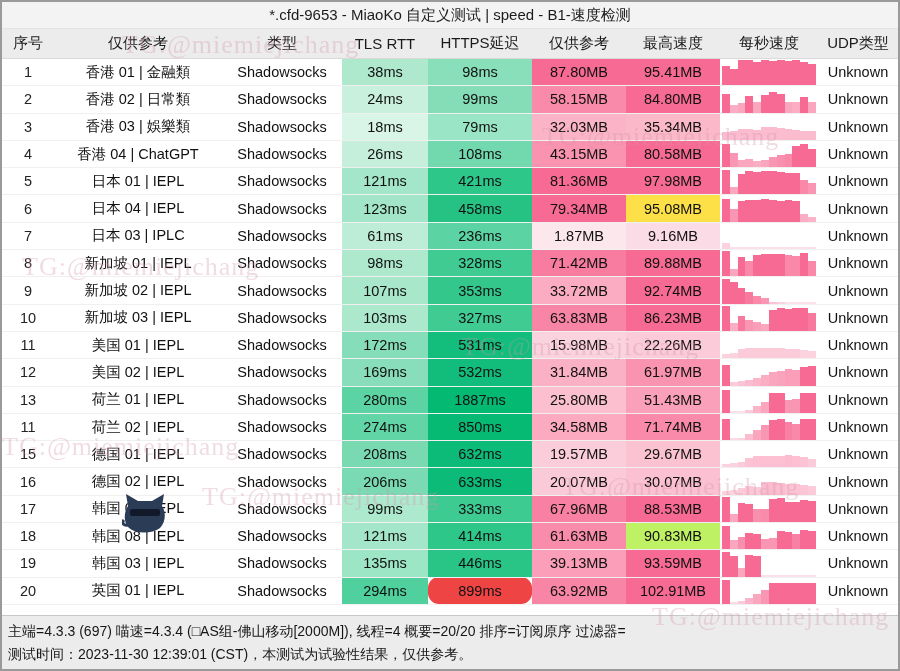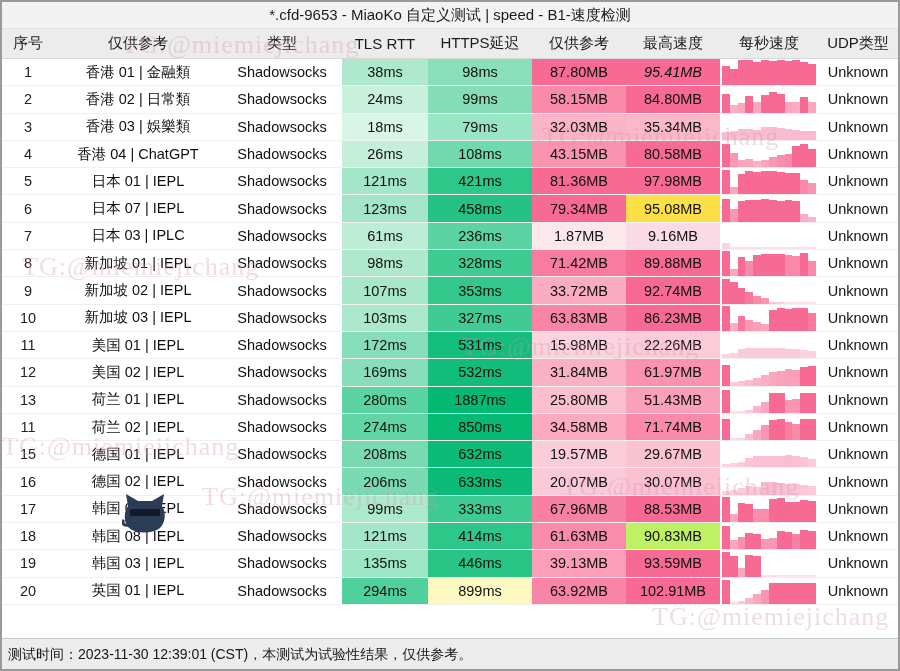--- a/index.html
+++ b/index.html
@@ -165,21 +165,21 @@
         </tr>
       </thead>
       <tbody id="tbody">
           <tr>
             <td class="c-idx">1</td>
             <td class="c-name">香港 01 | 金融類</td>
             <td class="c-type">Shadowsocks</td>
             <td class="c-rtt" style="background: rgb(174, 233, 206);">38ms</td>
             <td class="c-ping" style="background: rgb(136, 223, 185);">98ms</td>
             <td class="c-avg" style="background: rgb(247, 106, 148);">87.80MB</td>
-            <td class="c-max" style="background: rgb(247, 106, 148); font-style: italic;">95.41MB</td>
+            <td class="c-max" style="background: rgb(247, 106, 148);">95.41MB</td>
             <td class="c-spark">
               <div class="spark">
                 <i style="height: 19.725px; opacity: 1;"></i>
                 <i style="height: 16.306px; opacity: 1;"></i>
                 <i style="height: 24.985px; opacity: 1;"></i>
                 <i style="height: 25.774px; opacity: 1;"></i>
                 <i style="height: 23.67px; opacity: 1;"></i>
                 <i style="height: 25.774px; opacity: 1;"></i>
                 <i style="height: 24.459px; opacity: 1;"></i>
                 <i style="height: 24.985px; opacity: 1;"></i>
@@ -290,21 +290,21 @@
                 <i style="height: 21.566px; opacity: 1;"></i>
                 <i style="height: 21.04px; opacity: 1;"></i>
                 <i style="height: 14.728px; opacity: 0.8;"></i>
                 <i style="height: 11.046px; opacity: 0.7;"></i>
               </div>
             </td>
             <td class="c-udp">Unknown</td>
           </tr>
           <tr>
             <td class="c-idx">6</td>
-            <td class="c-name">日本 07 | IEPL</td>
+            <td class="c-name">日本 04 | IEPL</td>
             <td class="c-type">Shadowsocks</td>
             <td class="c-rtt" style="background: rgb(162, 229, 200);">123ms</td>
             <td class="c-ping" style="background: rgb(37, 194, 131);">458ms</td>
             <td class="c-avg" style="background: rgb(247, 106, 148);">79.34MB</td>
             <td class="c-max" style="background: #fde047;">95.08MB</td>
             <td class="c-spark">
               <div class="spark">
                 <i style="height: 23.144px; opacity: 1;"></i>
                 <i style="height: 13.15px; opacity: 0.7;"></i>
                 <i style="height: 21.04px; opacity: 1;"></i>
@@ -657,21 +657,21 @@
                 <i style="height: 2px; opacity: 0.2;"></i>
               </div>
             </td>
             <td class="c-udp">Unknown</td>
           </tr>
           <tr>
             <td class="c-idx">20</td>
             <td class="c-name">英国 01 | IEPL</td>
             <td class="c-type">Shadowsocks</td>
             <td class="c-rtt" style="background: rgb(79, 208, 156);">294ms</td>
-            <td class="c-ping" style="background: #fef9c3;">899ms</td>
+            <td class="c-ping" style="background: #ef4444; border-radius: 11px;">899ms</td>
             <td class="c-avg" style="background: rgb(249, 133, 166);">63.92MB</td>
             <td class="c-max" style="background: rgb(247, 106, 148);">102.91MB</td>
             <td class="c-spark">
               <div class="spark">
                 <i style="height: 23.67px; opacity: 1;"></i>
                 <i style="height: 2px; opacity: 0.25;"></i>
                 <i style="height: 2.63px; opacity: 0.35;"></i>
                 <i style="height: 5.786px; opacity: 0.5;"></i>
                 <i style="height: 9.468px; opacity: 0.6;"></i>
                 <i style="height: 13.676px; opacity: 0.7;"></i>
@@ -683,20 +683,21 @@
                 <i style="height: 20.514px; opacity: 1;"></i>
               </div>
             </td>
             <td class="c-udp">Unknown</td>
           </tr>
         </tbody>
     </table>
   </div>
 
   <div class="footer">
+    <div class="line">主端=4.3.3 (697) 喵速=4.3.4 (□AS组-佛山移动[2000M]), 线程=4 概要=20/20 排序=订阅原序 过滤器=</div>
     <div class="line">测试时间：2023-11-30 12:39:01 (CST)，本测试为试验性结果，仅供参考。</div>
   </div>
 
   <div class="wm" style="left:120px;  top:28px;">TG:@miemiejichang</div>
   <div class="wm" style="left:540px;  top:120px;">TG:@miemiejichang</div>
   <div class="wm" style="left:20px;   top:250px;">TG:@miemiejichang</div>
   <div class="wm" style="left:460px;  top:330px;">TG:@miemiejichang</div>
   <div class="wm" style="left:0px;    top:430px;">TG:@miemiejichang</div>
   <div class="wm" style="left:560px;  top:470px;">TG:@miemiejichang</div>
   <div class="wm" style="left:200px;  top:480px;">TG:@miemiejichang</div>

